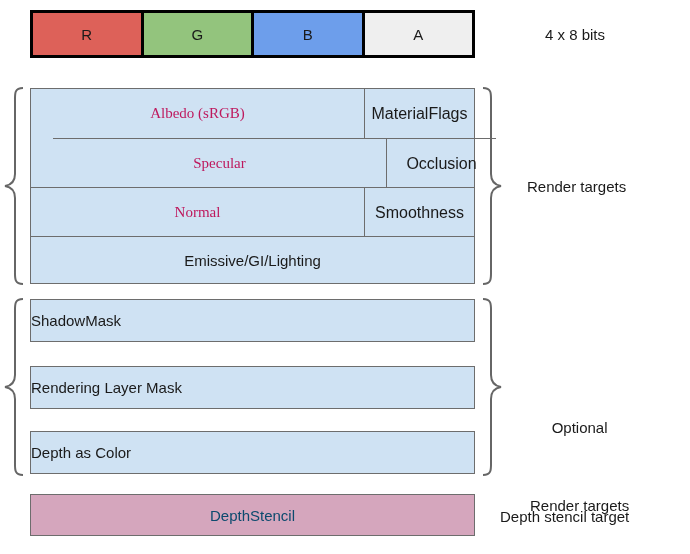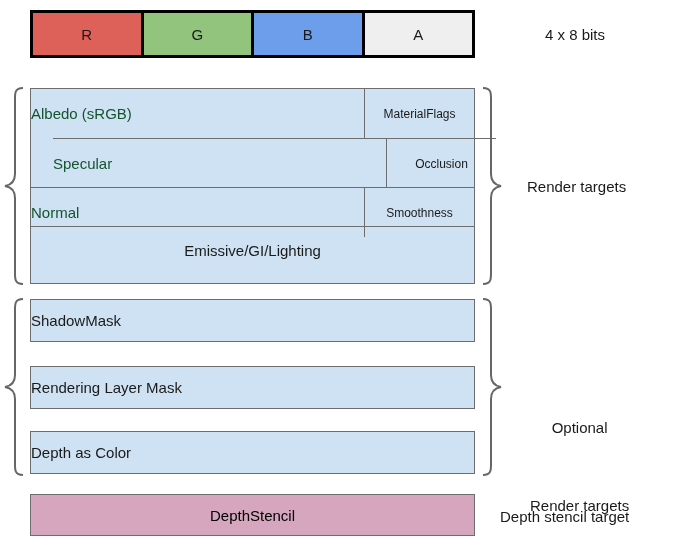--- a/index.html
+++ b/index.html
@@ -57,40 +57,41 @@
   .rt-row {
     position: absolute;
     left: 0;
     width: 100%;
     height: 49px;
     display: flex;
   }
   .rt-row.r0 { top: 0px; }
   .rt-row.r1 { top: 49px; margin-left: 22px; }
   .rt-row.r2 { top: 98px; }
-  .rt-row.r3 { top: 137px; height: 47px; }
+  .rt-row.r3 { top: 147px; height: 47px; }
 
   .rt-row.r1, .rt-row.r2, .rt-row.r3 {
     border-top: 1px solid #6d6d6d;
   }
   .rt-cell-wide {
     width: 333px;
     display: flex;
     align-items: center;
-    justify-content: flex-start;
-    font-size: 15px;
-    color: #14532d;
+    justify-content: center;
+    font-size: 15px;
+    color: #be185d;
+    font-family: Liberation Serif, serif;
   }
   .rt-cell-narrow {
     flex: 1 1 auto;
     border-left: 1px solid #6d6d6d;
     display: flex;
     align-items: center;
     justify-content: center;
-    font-size: 12px;
+    font-size: 16px;
     color: #1a1a1a;
   }
   .rt-cell-full {
     width: 100%;
     display: flex;
     align-items: center;
     justify-content: center;
     font-size: 15px;
     color: #1a1a1a;
   }
@@ -117,21 +118,21 @@
     left: 30px;
     top: 494px;
     width: 445px;
     height: 42px;
     border: 1px solid #6d6d6d;
     background: #d5a6bd;
     display: flex;
     align-items: center;
     justify-content: center;
     font-size: 15px;
-    color: #000000;
+    color: #0c4a6e;
   }
 
   
   .brace { position: absolute; }
   .brace svg { display: block; }
 
   
   .side-label {
     position: absolute;
     font-size: 15px;

